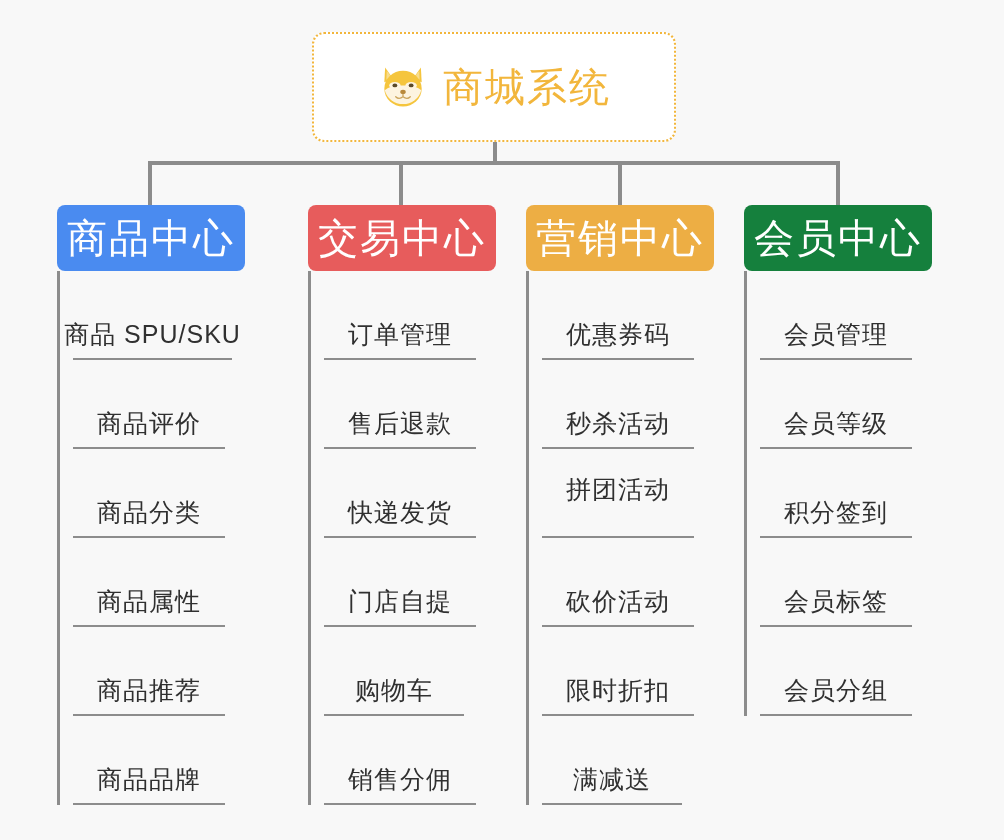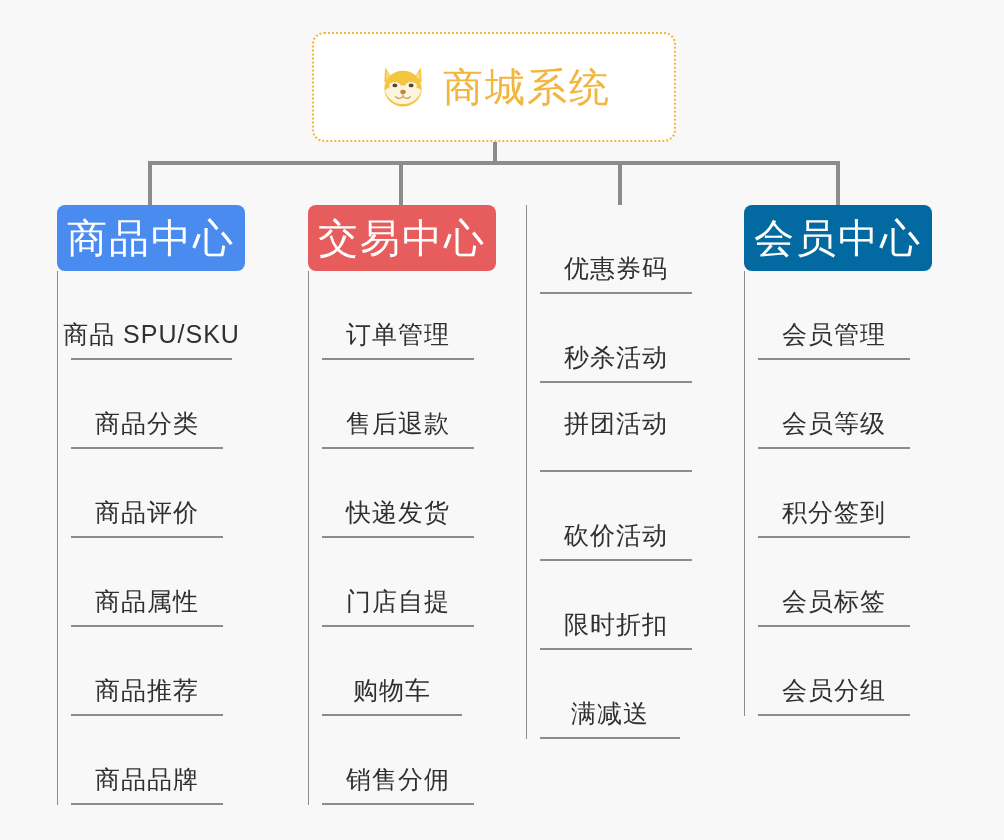--- a/index.html
+++ b/index.html
@@ -94,21 +94,21 @@
     font-size: 40px;
     letter-spacing: 2px;
     box-sizing: border-box;
   }
 
   
   .branch {
     position: relative;
     margin-top: 0;
     padding-left: 13px;
-    border-left: 1px solid #14b8a6;
+    border-left: 3px solid #14b8a6;
     width: 175px;
     box-sizing: border-box;
   }
   .leaf {
     height: 89px;
     box-sizing: border-box;
     border-bottom: 2px solid #8c8c8c;
     display: flex;
     align-items: flex-end;
     justify-content: center;
@@ -159,24 +159,24 @@
 
   <div class="col" style="left:57px;">
     <div class="col-header" style="background-color: rgb(74, 139, 240);">
       <span>商品中心</span>
     </div>
     <div class="branch" style="border-left-color: rgb(140, 140, 140);">
       <div class="leaf" style="border-bottom-color: rgb(140, 140, 140);">
           <span class="leaf-label">商品 SPU/SKU</span>
         </div>
       <div class="leaf short" style="border-bottom-color: rgb(140, 140, 140);">
+          <span class="leaf-label">商品评价</span>
+        </div>
+      <div class="leaf short" style="border-bottom-color: rgb(140, 140, 140);">
           <span class="leaf-label">商品分类</span>
-        </div>
-      <div class="leaf short" style="border-bottom-color: rgb(140, 140, 140);">
-          <span class="leaf-label">商品评价</span>
         </div>
       <div class="leaf short" style="border-bottom-color: rgb(140, 140, 140);">
           <span class="leaf-label">商品属性</span>
         </div>
       <div class="leaf short" style="border-bottom-color: rgb(140, 140, 140);">
           <span class="leaf-label">商品推荐</span>
         </div>
       <div class="leaf short" style="border-bottom-color: rgb(140, 140, 140);">
           <span class="leaf-label">商品品牌</span>
         </div>
@@ -203,20 +203,23 @@
       <div class="leaf xshort" style="border-bottom-color: rgb(140, 140, 140);">
           <span class="leaf-label">购物车</span>
         </div>
       <div class="leaf short" style="border-bottom-color: rgb(140, 140, 140);">
           <span class="leaf-label">销售分佣</span>
         </div>
     </div>
   </div>
 
   <div class="col" style="left:526px;">
+    <div class="col-header" style="background-color: rgb(237, 174, 68);">
+      <span>营销中心</span>
+    </div>
     <div class="branch" style="border-left-color: rgb(140, 140, 140);">
       <div class="leaf short" style="border-bottom-color: rgb(140, 140, 140);">
           <span class="leaf-label">优惠券码</span>
         </div>
       <div class="leaf short" style="border-bottom-color: rgb(140, 140, 140);">
           <span class="leaf-label">秒杀活动</span>
         </div>
       <div class="leaf short" style="border-bottom-color: rgb(140, 140, 140); align-items: center;">
           <span class="leaf-label">拼团活动</span>
         </div>
@@ -226,21 +229,21 @@
       <div class="leaf short" style="border-bottom-color: rgb(140, 140, 140);">
           <span class="leaf-label">限时折扣</span>
         </div>
       <div class="leaf xshort" style="border-bottom-color: rgb(140, 140, 140);">
           <span class="leaf-label">满减送</span>
         </div>
     </div>
   </div>
 
   <div class="col" style="left:744px;">
-    <div class="col-header" style="background-color: #0369a1;">
+    <div class="col-header" style="background-color: #15803d;">
       <span>会员中心</span>
     </div>
     <div class="branch" style="border-left-color: rgb(140, 140, 140);">
       <div class="leaf short" style="border-bottom-color: rgb(140, 140, 140);">
           <span class="leaf-label">会员管理</span>
         </div>
       <div class="leaf short" style="border-bottom-color: rgb(140, 140, 140);">
           <span class="leaf-label">会员等级</span>
         </div>
       <div class="leaf short" style="border-bottom-color: rgb(140, 140, 140);">

